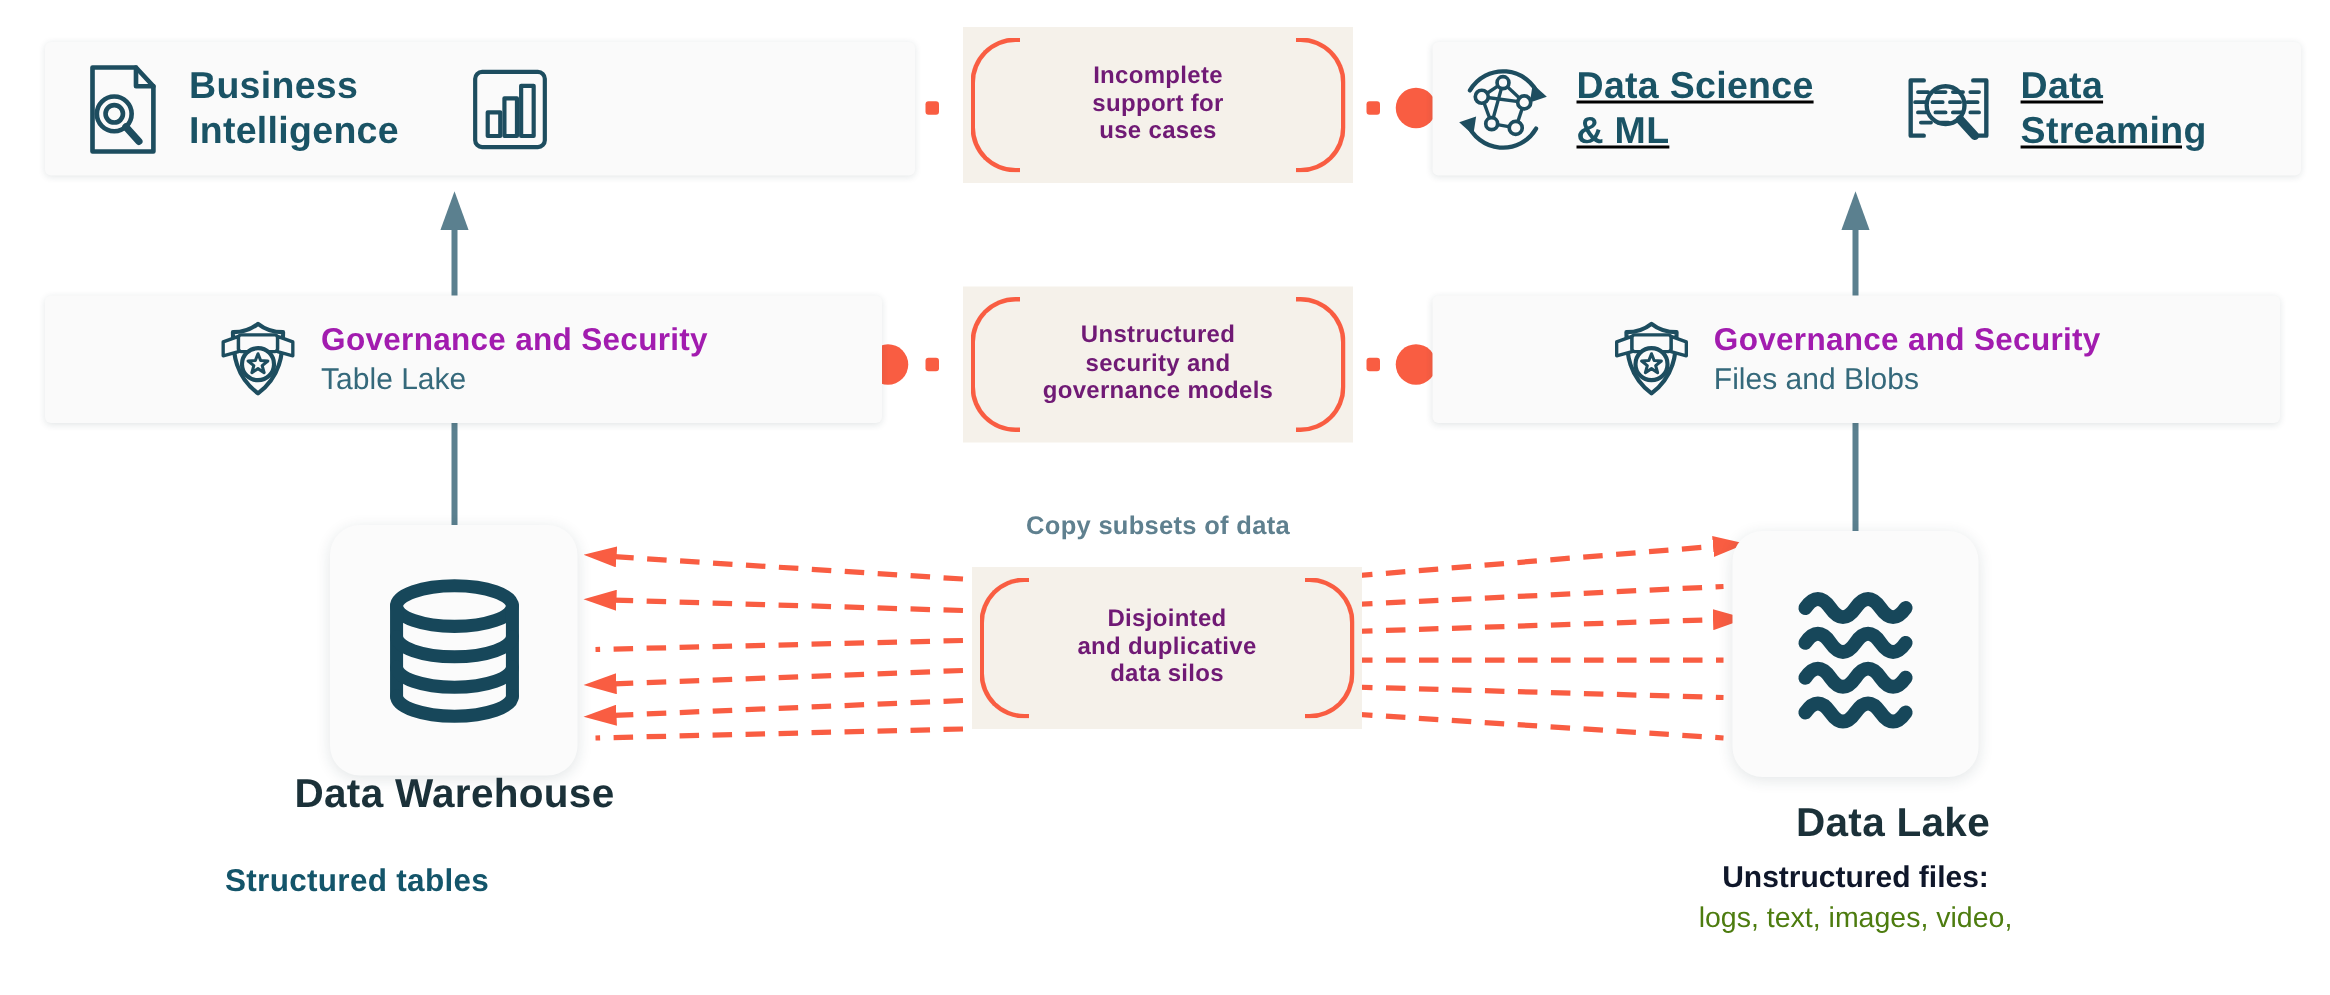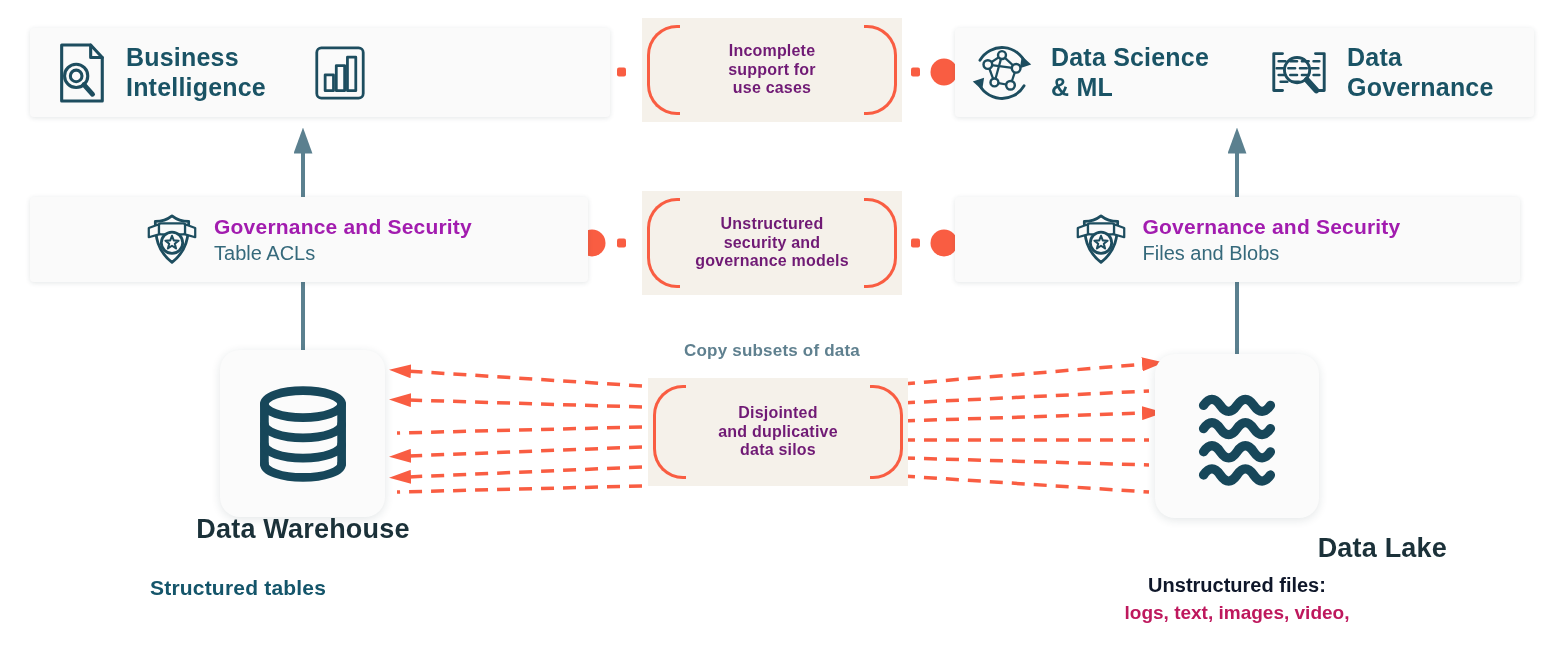--- a/index.html
+++ b/index.html
@@ -38,21 +38,21 @@
   .bracket.br{right:5px;border:3px solid #F95D42;border-left:none;border-radius:0 30px 30px 0;}
   .callout-text{
     font-size:16px;font-weight:700;color:#701a75;line-height:1.17;
     white-space:pre-line;letter-spacing:.2px;
   }
   
   .copy-label{font-size:17px;font-weight:700;color:#5F808F;text-align:center;letter-spacing:.2px;}
   .big-title{font-size:27px;font-weight:700;color:#1B3139;text-align:center;letter-spacing:.2px;}
   .sub-teal{font-size:21px;font-weight:700;color:#14556A;text-align:left;letter-spacing:.2px;}
   .sub-bold{font-size:20px;font-weight:700;color:#0f172a;}
-  .sub-rest{font-size:19px;font-weight:700;color:#be185d;display:block;margin-top:3px;}
+  .sub-rest{font-size:19px;font-weight:400;color:#4d7c0f;display:block;margin-top:3px;}
   .lake-sub{text-align:center;line-height:1.25;}
 </style>
 </head>
 <body>
 
 <div id="canvas">
 
   <svg class="abs" style="left:0;top:0;" width="1553" height="663" viewBox="0 0 1553 663">
     <defs>
       <marker id="mCoral" viewBox="0 0 22 14" refX="4" refY="7" markerWidth="22" markerHeight="14" markerUnits="userSpaceOnUse" orient="auto">
@@ -111,21 +111,21 @@
     <div class="pair" style="margin-left:48px;">
       <svg width="52" height="56" viewBox="0 0 56 60" fill="none" stroke="#1D4D5F" stroke-width="3" stroke-linejoin="round">
         <rect x="3" y="3" width="50" height="54" rx="5"></rect>
         <rect x="12" y="32" width="9" height="17"></rect>
         <rect x="24" y="22" width="9" height="27"></rect>
         <rect x="36" y="13" width="9" height="36"></rect>
       </svg>
     </div>
   </div>
 
-  <div class="card" style="left:955px;top:28px;width:565px;height:89px;padding-left:14px;">
+  <div class="card" style="left:955px;top:28px;width:565px;height:89px;padding-left:14px;text-decoration:underline;">
     <div class="pair">
       <svg width="66" height="66" viewBox="0 0 70 70">
         <g fill="none" stroke="#1D4D5F" stroke-width="3" stroke-linecap="round">
           <path d="M11.6,21.5 A27,27 0 0 1 60.4,25.8"></path>
           <path d="M58.4,48.5 A27,27 0 0 1 9.6,44.2"></path>
         </g>
         <polygon points="56,17 66,26 54,30" fill="#1D4D5F"></polygon>
         <polygon points="14,53 4,44 16,40" fill="#1D4D5F"></polygon>
         <g stroke="#1D4D5F" stroke-width="2.4">
           <line x1="20" y1="26" x2="35" y2="16"></line>
@@ -154,21 +154,21 @@
         <g stroke-width="2.6" stroke-dasharray="7 5">
           <path d="M12,13 h42"></path>
           <path d="M10,20 h46"></path>
           <path d="M12,27 h42"></path>
           <path d="M14,34 h24"></path>
         </g>
         <circle cx="31" cy="22" r="13" stroke-width="3"></circle>
         <path d="M41,32 l10,11" stroke-width="6"></path>
       </svg>
       <div class="card-label">Data
-Governance</div>
+Streaming</div>
     </div>
   </div>
 
   <div class="callout" style="left:642px;top:18px;width:260px;height:104px;">
     <span class="bracket bl"></span>
     <span class="bracket br"></span>
     <div class="callout-text">Incomplete
 support for
 use cases</div>
   </div>
@@ -178,21 +178,21 @@
       <svg width="52" height="56" viewBox="0 0 56 60" fill="none" stroke="#1D4D5F" stroke-width="3" stroke-linejoin="round">
         <path d="M28,4 C33,8 40,10 46,10 C46,26 44,42 28,54 C12,42 10,26 10,10 C16,10 23,8 28,4 Z"></path>
         <polygon points="14,13 3,17 3,27 14,24" fill="#FAFAFA" stroke-width="2.4"></polygon>
         <polygon points="42,13 53,17 53,27 42,24" fill="#FAFAFA" stroke-width="2.4"></polygon>
         <rect x="14" y="12" width="28" height="12" rx="2" fill="#FAFAFA" stroke-width="2.4"></rect>
         <circle cx="28" cy="33" r="11.5" fill="#FAFAFA"></circle>
         <polygon points="28,25.5 29.9,30.4 35.1,30.7 31,34 32.4,39.1 28,36.2 23.6,39.1 25,34 20.9,30.7 26.1,30.4" stroke-width="2.2"></polygon>
       </svg>
       <div class="gov-text">
         <div class="gov-title">Governance and Security</div>
-        <div class="gov-sub">Table ACLs</div>
+        <div class="gov-sub">Table Lake</div>
       </div>
     </div>
   </div>
 
   <div class="card" style="left:955px;top:197px;width:565px;height:85px;justify-content:center;">
     <div class="pair">
       <svg width="52" height="56" viewBox="0 0 56 60" fill="none" stroke="#1D4D5F" stroke-width="3" stroke-linejoin="round">
         <path d="M28,4 C33,8 40,10 46,10 C46,26 44,42 28,54 C12,42 10,26 10,10 C16,10 23,8 28,4 Z"></path>
         <polygon points="14,13 3,17 3,27 14,24" fill="#FAFAFA" stroke-width="2.4"></polygon>
         <polygon points="42,13 53,17 53,27 42,24" fill="#FAFAFA" stroke-width="2.4"></polygon>
@@ -241,19 +241,19 @@
       <path d="M20,23 q9,-13 18,0 q9,13 18,0 q9,-13 18,0 q9,13 18,0"></path>
       <path d="M20,48 q9,-13 18,0 q9,13 18,0 q9,-13 18,0 q9,13 18,0"></path>
       <path d="M20,73 q9,-13 18,0 q9,13 18,0 q9,-13 18,0 q9,13 18,0"></path>
       <path d="M20,98 q9,-13 18,0 q9,13 18,0 q9,-13 18,0 q9,13 18,0"></path>
     </svg>
   </div>
 
   <div class="abs big-title" style="left:150px;top:514px;width:306px;">Data Warehouse</div>
   <div class="abs sub-teal" style="left:150px;top:576px;width:306px;">Structured tables</div>
 
-  <div class="abs big-title" style="left:1147px;top:533px;width:300px;text-align:right;">Data Lake</div>
+  <div class="abs big-title" style="left:1112px;top:533px;width:300px;">Data Lake</div>
   <div class="abs lake-sub" style="left:1062px;top:573px;width:350px;">
     <span class="sub-bold">Unstructured files:</span>
     <span class="sub-rest">logs, text, images, video,</span>
   </div>
 
 </div>
 
 </body></html>

